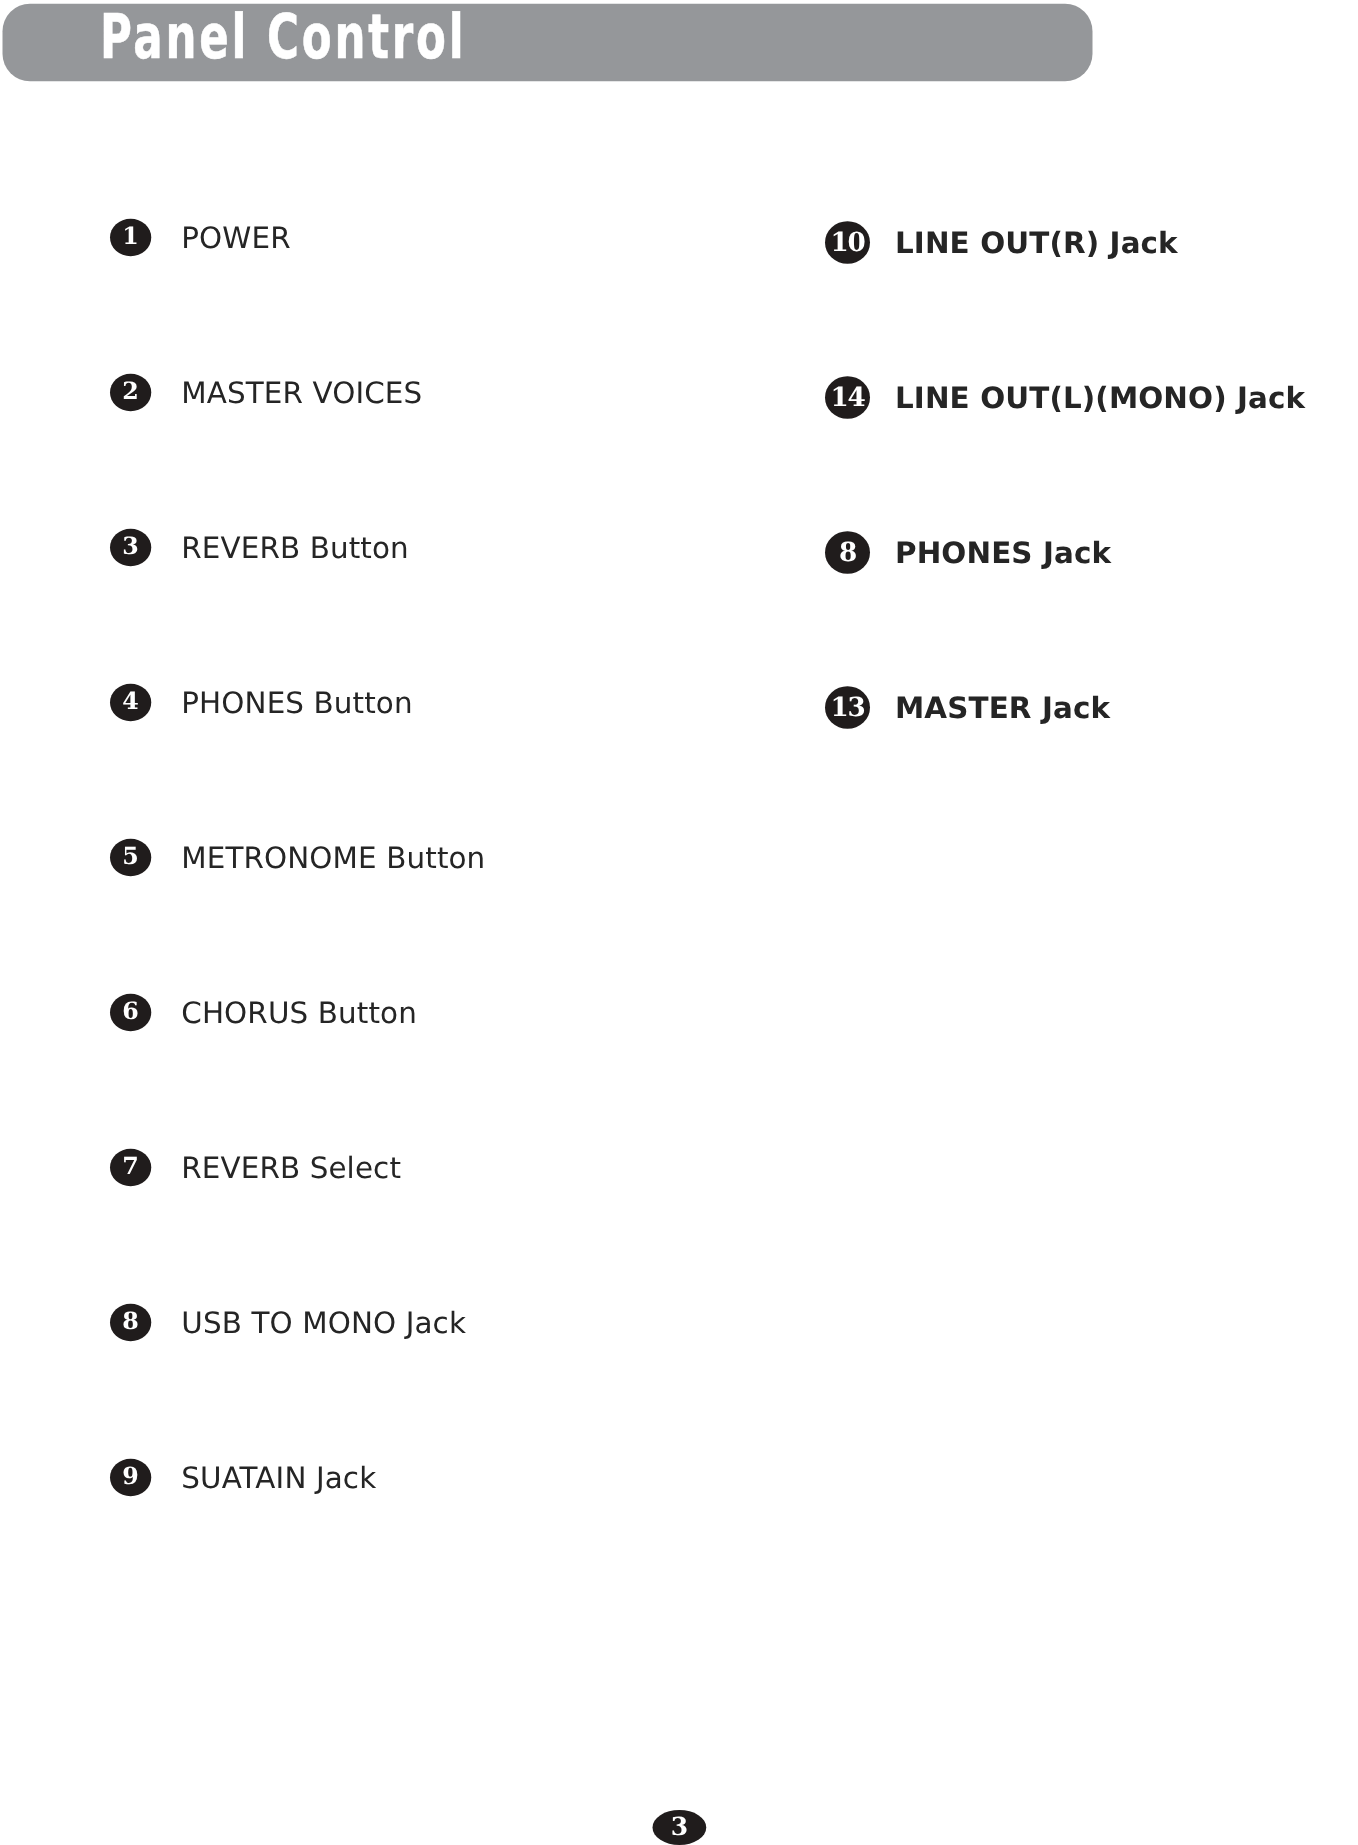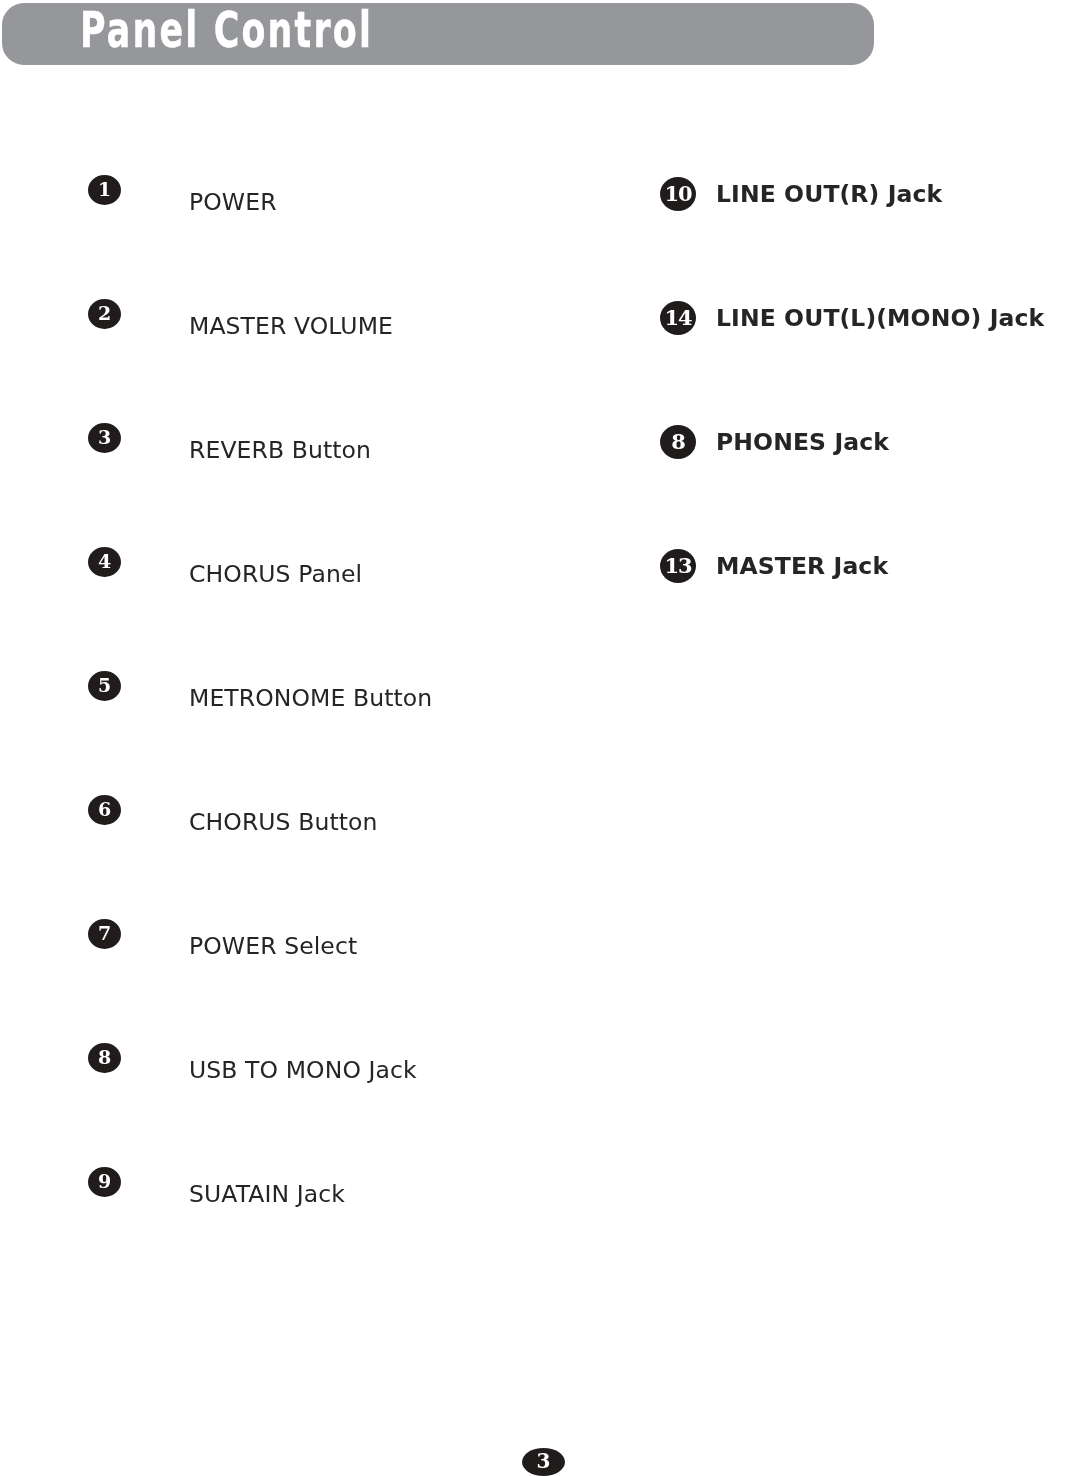--- a/index.html
+++ b/index.html
@@ -95,21 +95,21 @@
     position: absolute;
     top: 50%;
     transform: translateY(-50%);
     color: #252525;
     font-size: 23.5px;
     line-height: 28px;
     white-space: nowrap;
     letter-spacing: 0.1px;
   }
   #left-column  .item-badge { top: -1px; }
-  #left-column  .item-label { left: 57px; top: 26px; margin-left: 44px; }
+  #left-column  .item-label { left: 57px; top: 14px; }
   #right-column .item-label { left: 56px; top: 16px; font-weight: bold; }
   #right-column .item-badge { top: -1px; }
 
   
   .panel-item .item-badge { top: 0px; }
 
   
   #page-number-badge {
     position: absolute;
     left: 522px;
@@ -140,46 +140,46 @@
 
 <div id="left-column" class="column">
 
   <div class="panel-item">
     <span class="item-badge single">1</span>
     <span class="item-label">POWER</span>
   </div>
 
   <div class="panel-item">
     <span class="item-badge single">2</span>
-    <span class="item-label">MASTER VOLUME</span>
+    <span class="item-label">MASTER VOICES</span>
   </div>
 
   <div class="panel-item">
     <span class="item-badge single">3</span>
     <span class="item-label">REVERB Button</span>
   </div>
 
   <div class="panel-item">
     <span class="item-badge single">4</span>
-    <span class="item-label">CHORUS Panel</span>
+    <span class="item-label">PHONES Button</span>
   </div>
 
   <div class="panel-item">
     <span class="item-badge single">5</span>
     <span class="item-label">METRONOME Button</span>
   </div>
 
   <div class="panel-item">
     <span class="item-badge single">6</span>
     <span class="item-label">CHORUS Button</span>
   </div>
 
   <div class="panel-item">
     <span class="item-badge single">7</span>
-    <span class="item-label">POWER Select</span>
+    <span class="item-label">REVERB Select</span>
   </div>
 
   <div class="panel-item">
     <span class="item-badge single">8</span>
     <span class="item-label">USB TO MONO Jack</span>
   </div>
 
   <div class="panel-item">
     <span class="item-badge single">9</span>
     <span class="item-label">SUATAIN Jack</span>

